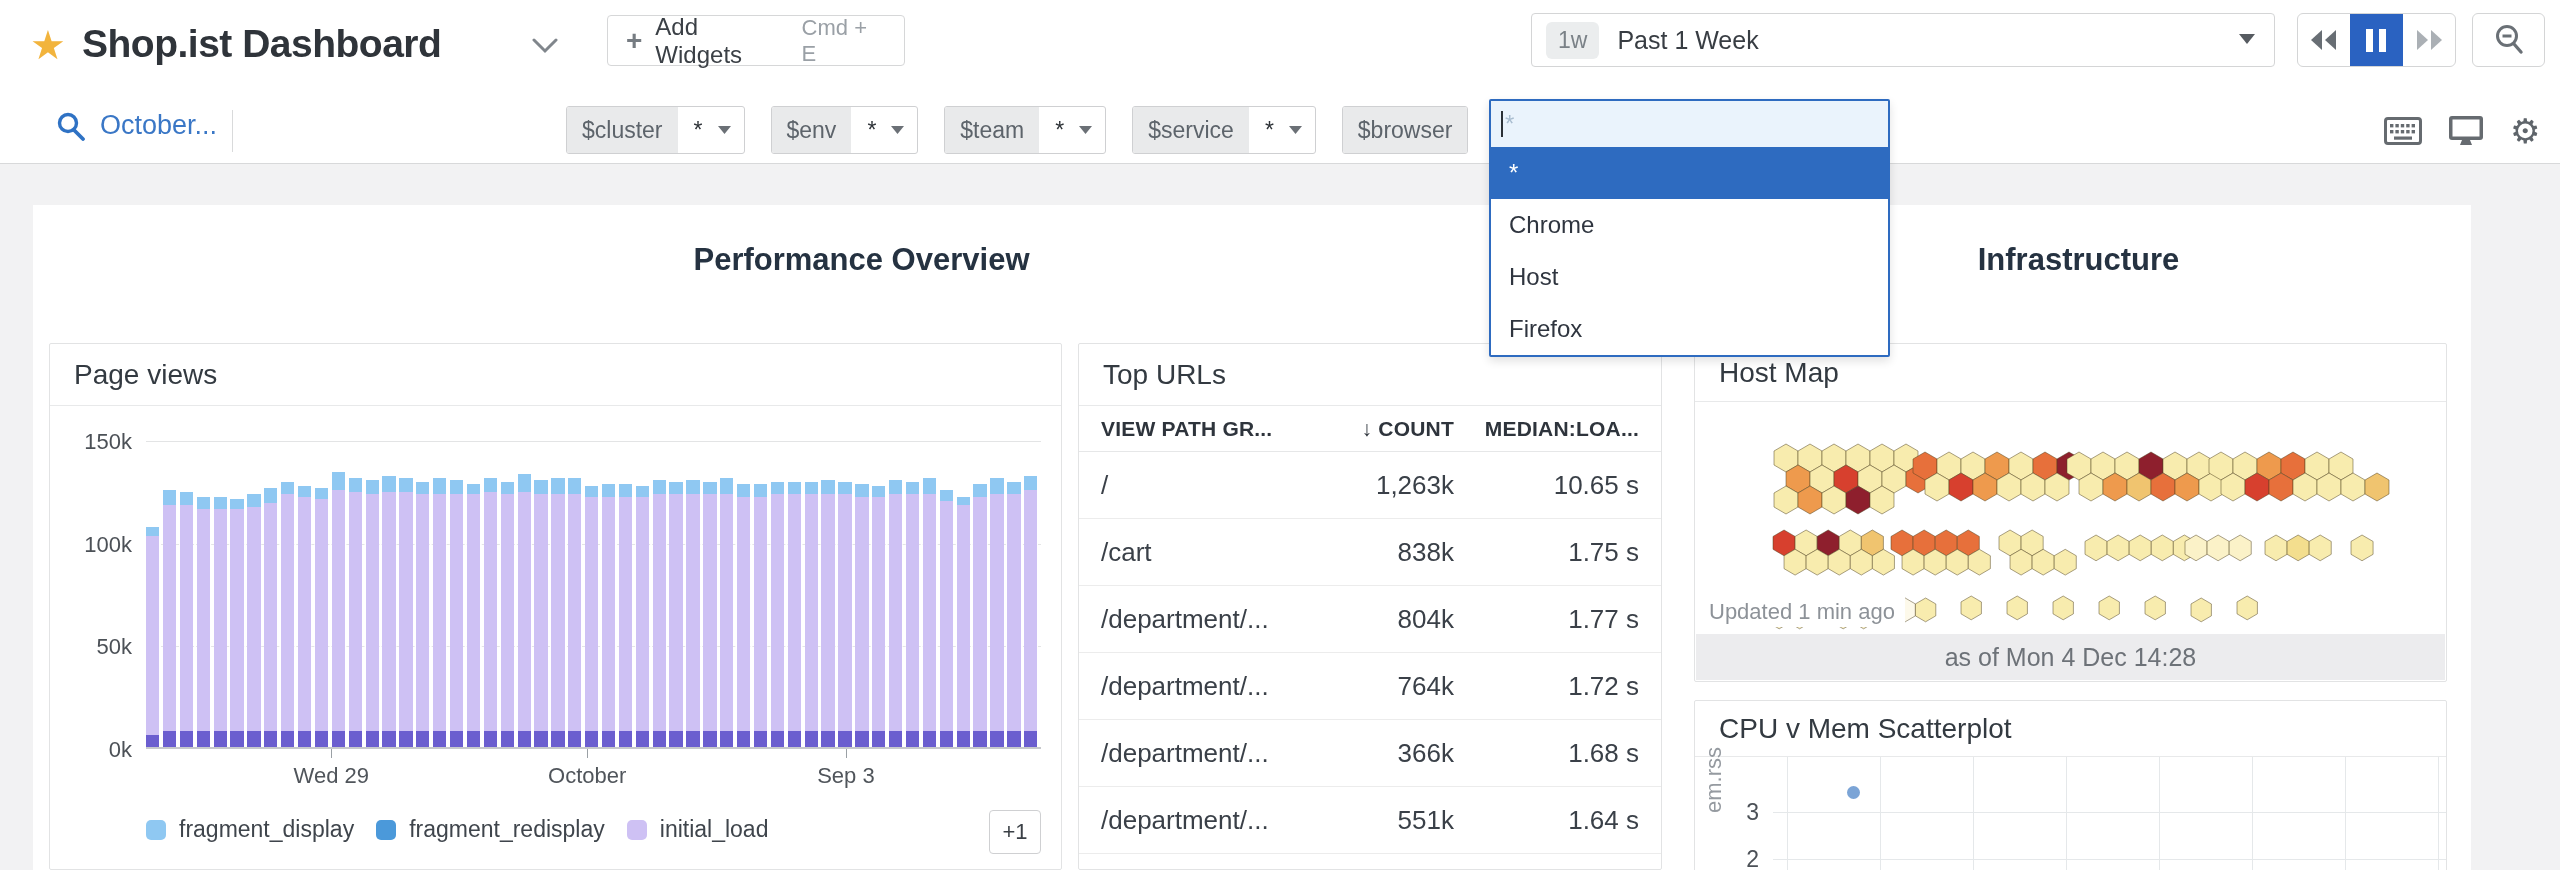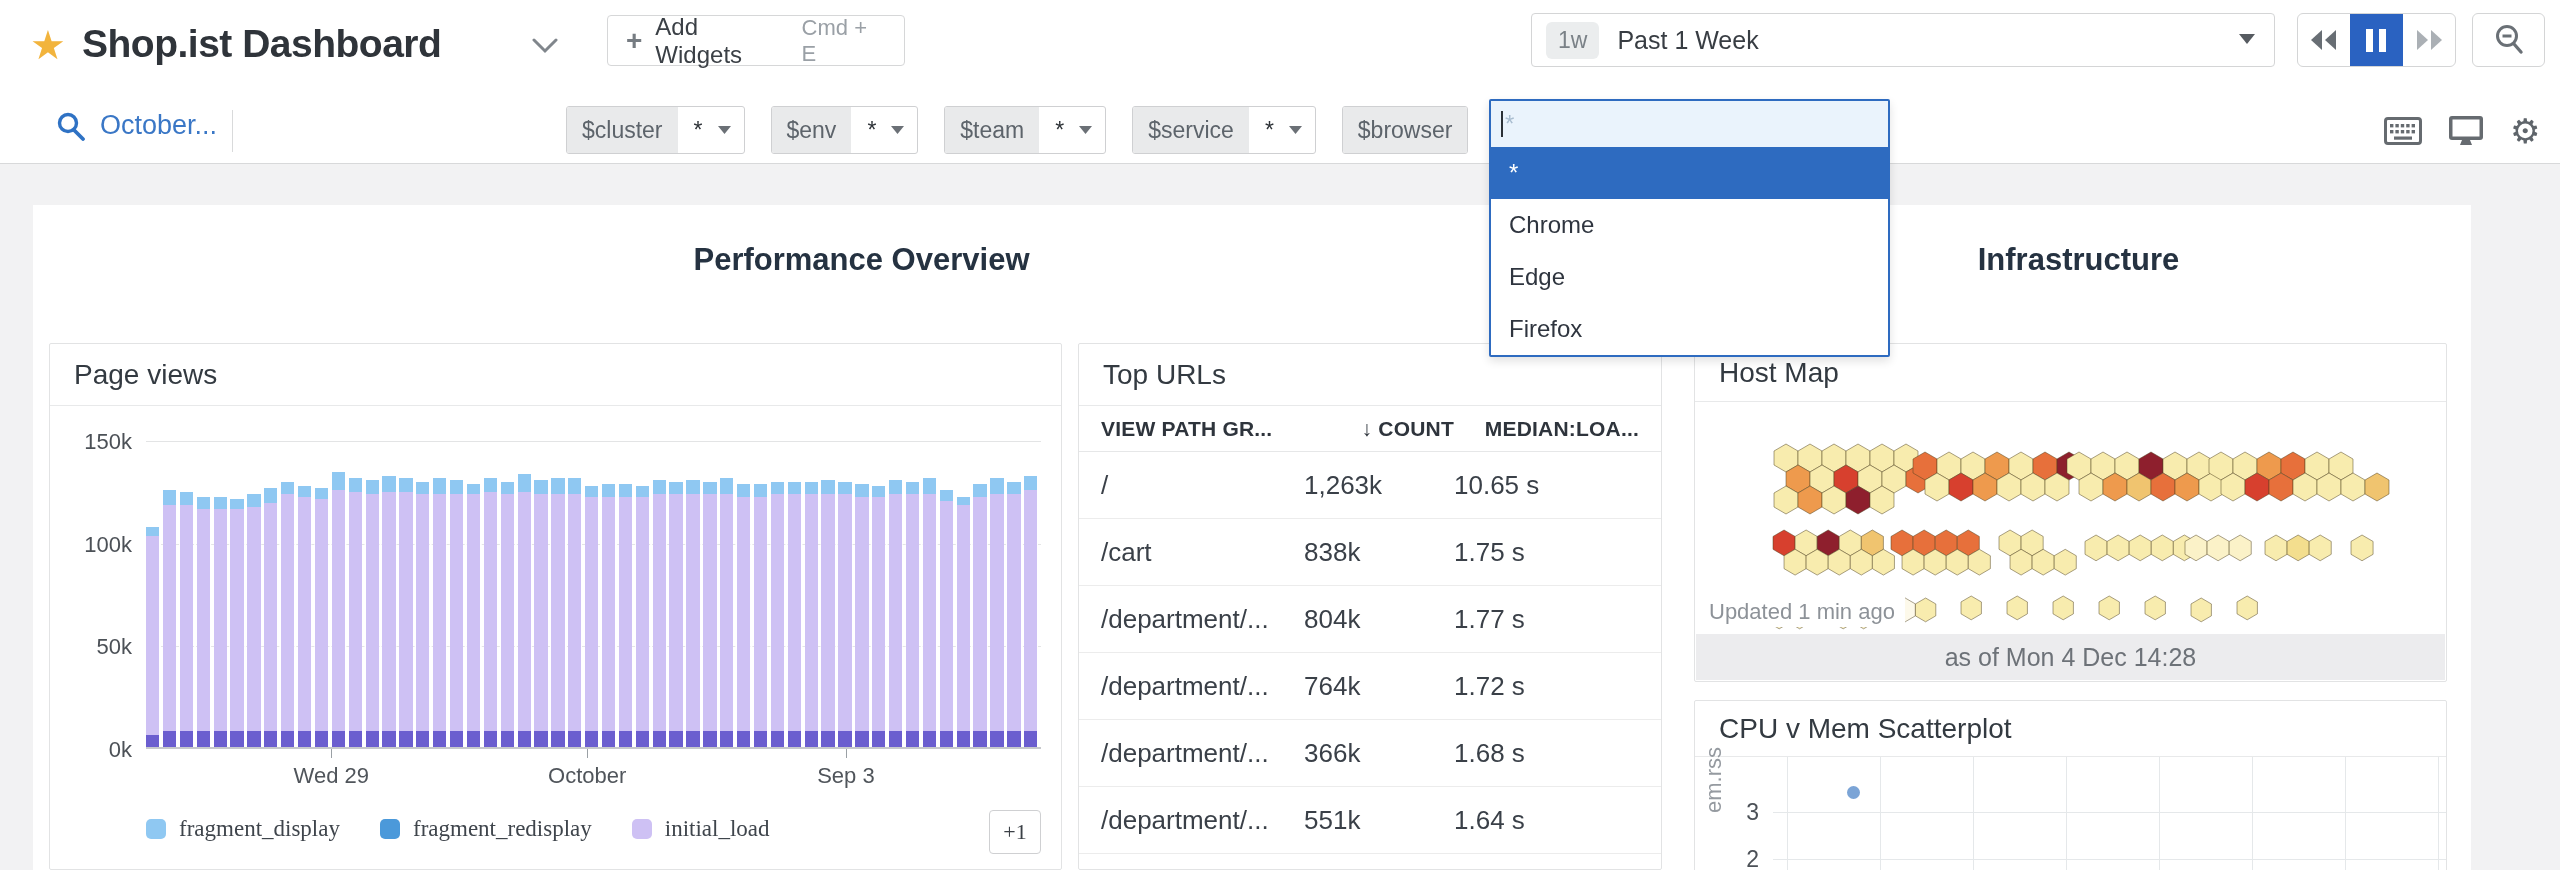--- a/index.html
+++ b/index.html
@@ -72,35 +72,35 @@
   #w-pageviews { left:16px; top:138px; width:1013px; height:527px; }
   #pv-plot { position:absolute; left:96px; top:97px; width:895px; height:308px; border-bottom:2px solid #c7c9cc; }
   .gline { position:absolute; left:0; width:100%; height:0; }
   .gline.solid { border-top:1px solid #e3e4e5; }
   .gline.dash { border-top:1px dashed #e4e5e6; }
   .ylab { position:absolute; left:0; width:82px; text-align:right; font-size:22px; color:#4c5157; }
   .bar { position:absolute; bottom:0; display:flex; flex-direction:column-reverse; }
   .bar i { display:block; width:100%; }
   .xtick { position:absolute; top:308px; width:1px; height:9px; background:#9aa0a5; }
   .xlab { position:absolute; top:322px; transform:translateX(-50%); font-size:22px; color:#50555b; white-space:nowrap; }
-  #pv-legend { position:absolute; left:96px; top:472px; width:895px; display:flex; align-items:center; gap:40px;font-family:Liberation Serif, serif; }
+  #pv-legend { position:absolute; left:96px; top:472px; width:895px; display:flex; align-items:center; gap:22px; }
   .leg { display:flex; align-items:center; gap:13px; }
   .leg .sw { width:20px; height:20px; border-radius:5px; }
   .leg .lt { font-size:23px; color:#3f454c; }
   .legmore { position:absolute; right:0; top:-6px; width:52px; height:44px; border:1px solid #cfd0d2; border-radius:4px;
     display:flex; align-items:center; justify-content:center; font-size:22px; color:#3b4046; background:#fff; cursor:pointer; }
 
   
   #w-topurls { left:1045px; top:138px; width:584px; height:527px; overflow:hidden; }
   .thead { display:grid; grid-template-columns:1fr 150px 185px; height:46px; align-items:center; padding:0 22px;
     border-bottom:1px solid #e6e7e8; font-size:21px; font-weight:700; color:#2e343c; letter-spacing:.2px; }
   .thead .c2,.thead .c3 { text-align:right; }
   .trow { display:grid; grid-template-columns:1fr 150px 185px; height:67px; align-items:center; padding:0 22px;
     border-bottom:1px solid #ececec; font-size:26px; color:#3a4048; cursor:pointer; }
-  .trow .c2,.trow .c3 { text-align:left; }
+  .trow .c2,.trow .c3 { text-align:right; }
 
   
   #w-hostmap { left:16px; top:138px; width:753px; height:339px; overflow:hidden; }
   #hexarea { position:absolute; left:0; top:58px; width:751px; height:233px; }
   #hm-updated { position:absolute; left:12px; top:253px; font-size:22px; color:#8d9298; background:#fff; padding:2px 10px 2px 2px; z-index:3; }
   #hm-footer { position:absolute; left:1px; right:1px; bottom:1px; height:46px; background:#ececee;
     display:flex; align-items:center; justify-content:center; font-size:25px; color:#6d7278; }
 
   
   #w-scatter { left:16px; top:495px; width:753px; height:175px; overflow:hidden; }
@@ -729,18 +729,18 @@
   </div>
 
   <div id="dropdown">
     <div class="dd-input">
       <span class="caretbar"></span>
       <span class="ghost">*</span>
     </div>
     <div id="dd-opts">
         <div class="dd-opt sel">*</div>
         <div class="dd-opt">Chrome</div>
-        <div class="dd-opt">Edge</div>
+        <div class="dd-opt">Host</div>
         <div class="dd-opt">Firefox</div>
       </div>
   </div>
 
 </div>
 
 </body></html>

